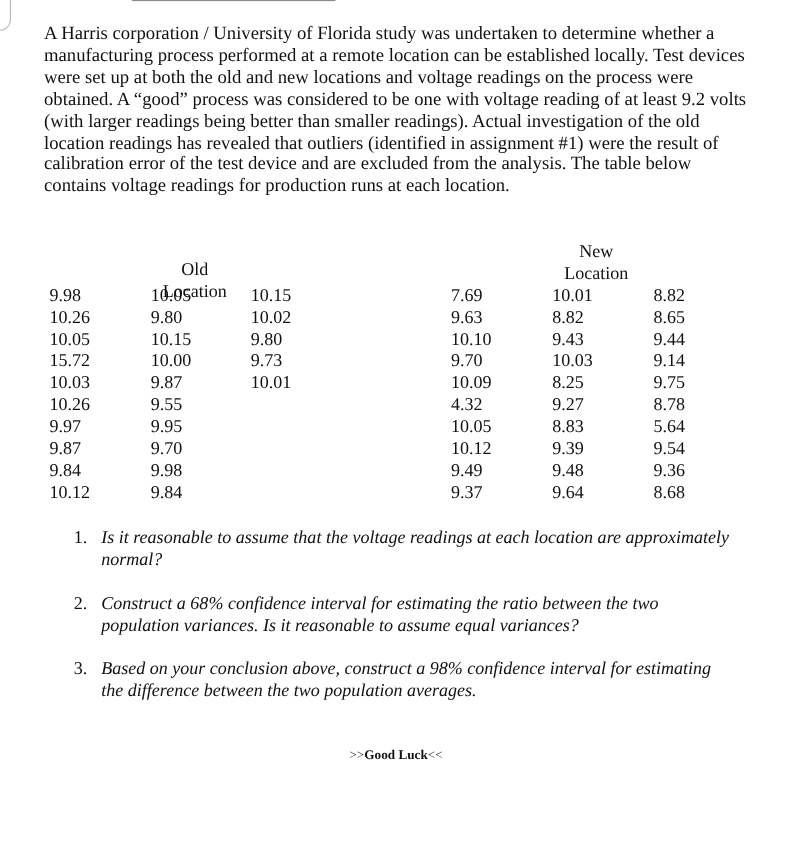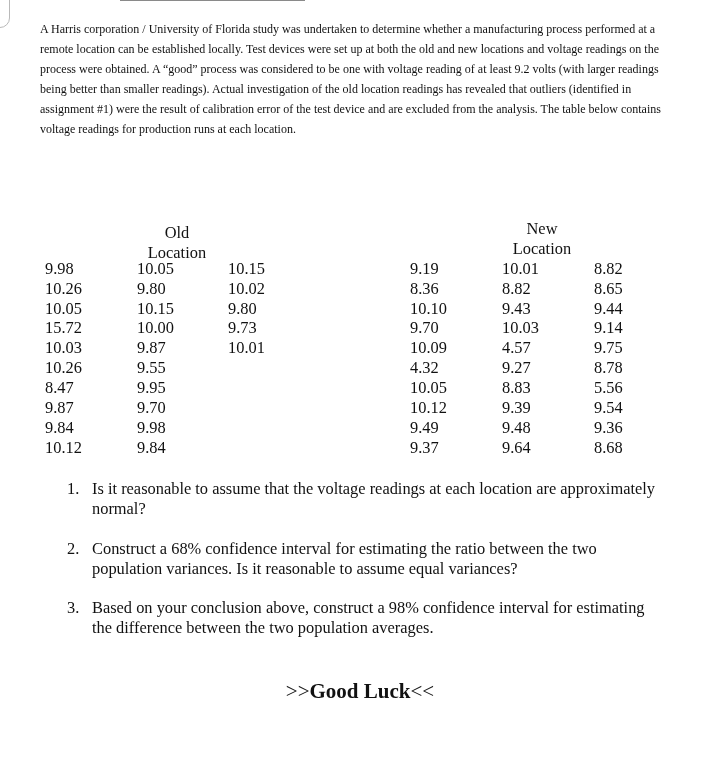--- a/index.html
+++ b/index.html
@@ -11,67 +11,67 @@
     .top-rule-2 {
       position: absolute; left: 120px; top: 0; width: 185px; height: 1px;
       background: #8a8a8a;
     }
     .corner-curl {
       position: absolute; left: -14px; top: -10px; width: 22px; height: 36px;
       border: 1px solid #b9b9b9; border-radius: 0 0 10px 0; background: #fff;
     }
     .intro {
       position: absolute; left: 40px; top: 20px; width: 640px;
-      font-size: 12px; line-height: 19.9px; margin: 0;
+      font-size: 17px; line-height: 19.9px; margin: 0;
     }
     .table-block { position: absolute; top: 219px; font-size: 16.4px; line-height: 19.9px; }
     .col { position: absolute; width: 80px; }
     .col div { height: 19.9px; }
     .hdr { position: absolute; text-align: center; width: 100px; }
     .questions {
       position: absolute; left: 67px; top: 479px; width: 600px;
       font-size: 16.4px; line-height: 19.9px;
     }
     .q { display: flex; margin-bottom: 19.9px; }
     .q-num { width: 25px; flex: none; }
-    .q-text { flex: 1; }
+    .q-text { flex: 1; font-style: italic; }
     .footer {
       position: absolute; left: 0; width: 720px; top: 679px; text-align: center;
-      font-size: 21px;
+      font-size: 12px;
     }
     .footer b { font-weight: bold; }
   </style>
 </head>
 <body>
 
 <div class="corner-curl"></div>
 <div class="top-rule-2"></div>
 
 <p class="intro">A Harris corporation / University of Florida study was undertaken to determine whether a manufacturing process performed at a remote location can be established locally.  Test devices were set up at both the old and new locations and voltage readings on the process were obtained.  A “good” process was considered to be one with voltage reading of at least 9.2 volts (with larger readings being better than smaller readings). Actual investigation of the old location readings has revealed that outliers (identified in assignment #1) were the result of calibration error of the test device and are excluded from the analysis.  The table below contains voltage readings for production runs at each location.</p>
 
 <div class="table-block" style="left:0;width:720px;">
 
-  <div class="hdr" style="left:127px;top:4px;font-family:Liberation Serif, serif;">
+  <div class="hdr" style="left:127px;top:16px;font-family:Liberation Serif, serif;">
     <div>Old</div>
     <div>Location</div>
   </div>
 
   <div class="hdr" style="left:492px;top:0;">
     <div>New</div>
     <div>Location</div>
   </div>
 
   <div class="col" id="old-c0" style="left:45px;top:39.8px;">
       <div>9.98</div>
       <div>10.26</div>
       <div>10.05</div>
       <div>15.72</div>
       <div>10.03</div>
       <div>10.26</div>
-      <div>8.47</div>
+      <div>9.97</div>
       <div>9.87</div>
       <div>9.84</div>
       <div>10.12</div>
     </div>
   <div class="col" id="old-c1" style="left:137px;top:39.8px;">
       <div>10.05</div>
       <div>9.80</div>
       <div>10.15</div>
       <div>10.00</div>
       <div>9.87</div>
@@ -83,51 +83,51 @@
     </div>
   <div class="col" id="old-c2" style="left:228px;top:39.8px;">
       <div>10.15</div>
       <div>10.02</div>
       <div>9.80</div>
       <div>9.73</div>
       <div>10.01</div>
     </div>
 
   <div class="col" id="new-c0" style="left:410px;top:39.8px;">
-      <div>9.19</div>
-      <div>8.36</div>
+      <div>7.69</div>
+      <div>9.63</div>
       <div>10.10</div>
       <div>9.70</div>
       <div>10.09</div>
       <div>4.32</div>
       <div>10.05</div>
       <div>10.12</div>
       <div>9.49</div>
       <div>9.37</div>
     </div>
   <div class="col" id="new-c1" style="left:502px;top:39.8px;">
       <div>10.01</div>
       <div>8.82</div>
       <div>9.43</div>
       <div>10.03</div>
-      <div>4.57</div>
+      <div>8.25</div>
       <div>9.27</div>
       <div>8.83</div>
       <div>9.39</div>
       <div>9.48</div>
       <div>9.64</div>
     </div>
   <div class="col" id="new-c2" style="left:594px;top:39.8px;">
       <div>8.82</div>
       <div>8.65</div>
       <div>9.44</div>
       <div>9.14</div>
       <div>9.75</div>
       <div>8.78</div>
-      <div>5.56</div>
+      <div>5.64</div>
       <div>9.54</div>
       <div>9.36</div>
       <div>8.68</div>
     </div>
 </div>
 
 <div class="questions">
   <div class="q">
     <span class="q-num">1.</span>
     <span class="q-text">Is it reasonable to assume that the voltage readings at each location are approximately normal?</span>

